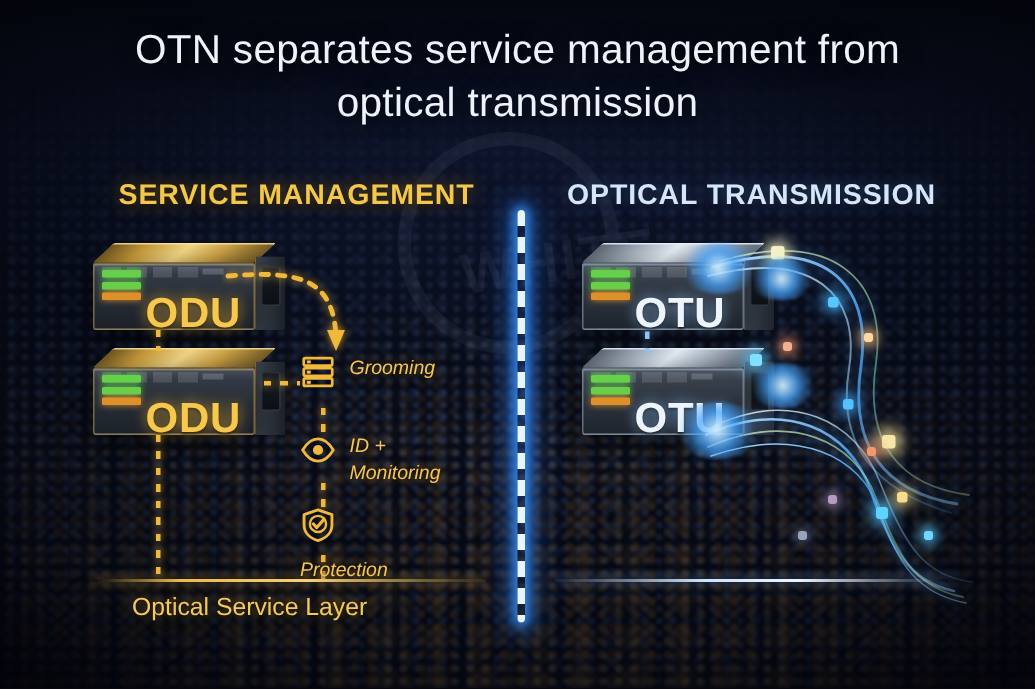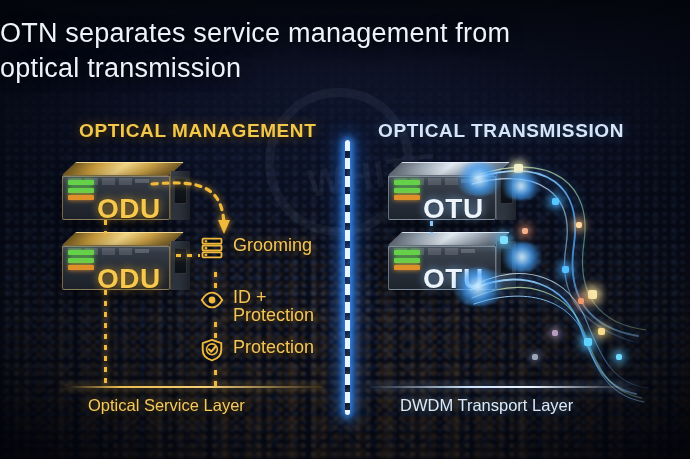--- a/index.html
+++ b/index.html
@@ -56,21 +56,21 @@
     position:absolute;left:10px;top:0;width:148px;height:148px;border-radius:50%;
     border:9px solid #cfe0ff;
   }
   .watermark .wm-text{
     position:absolute;left:52px;top:66px;color:#dbe7ff;font-size:38px;font-weight:700;
     letter-spacing:2px;transform:rotate(-8deg);white-space:nowrap;
   }
 
   
   .title{
-    position:absolute;left:0;right:0;top:16px;text-align:left;
+    position:absolute;left:0;right:0;top:16px;text-align:center;
     color:#eef3fb;font-size:27px;line-height:35px;font-weight:400;
     letter-spacing:.2px;text-shadow:0 2px 14px rgba(0,0,0,.85);
   }
 
   
   .col-head{position:absolute;font-size:19px;font-weight:700;letter-spacing:.6px;white-space:nowrap;}
   .col-head.left{left:79px;top:120px;color:#f2c74a;text-shadow:0 0 12px rgba(224,164,40,.5),0 2px 6px rgba(0,0,0,.8);}
   .col-head.right{left:378px;top:120px;color:#d5e6fb;text-shadow:0 0 12px rgba(120,175,255,.45),0 2px 6px rgba(0,0,0,.8);}
 
   
@@ -134,22 +134,22 @@
   .led{height:5px;margin-bottom:2.5px;border-radius:1px;}
   .led.g{background:#65d14a;box-shadow:0 0 5px rgba(110,225,80,.9);}
   .led.o{background:#e09028;box-shadow:0 0 5px rgba(235,150,50,.9);}
   .slots{position:absolute;left:5px;top:2px;width:66px;height:7px;
     background:repeating-linear-gradient(to right, rgba(255,255,255,.13) 0 13px, transparent 13px 17px);}
   .minitag{position:absolute;right:20px;top:3px;width:14px;height:4px;background:rgba(255,255,255,.18);}
 
   
   .feature{position:absolute;display:flex;align-items:flex-start;gap:9px;}
   .feat-icon{width:24px;height:24px;flex:0 0 24px;}
-  .feat-label{color:#f4c65a;font-size:18px;line-height:18px;font-weight:400;
-    text-shadow:0 0 9px rgba(225,160,40,.5),0 1px 3px rgba(0,0,0,.85);white-space:pre-line;}
+  .feat-label{color:#f4c65a;font-size:13px;line-height:18px;font-weight:400;
+    text-shadow:0 0 9px rgba(225,160,40,.5),0 1px 3px rgba(0,0,0,.85);white-space:pre-line;font-style:italic;}
 
   
   .gold-dot-v{
     position:absolute;width:3px;
     background:repeating-linear-gradient(to bottom,#f0b93c 0 5px, transparent 5px 11px);
     filter:drop-shadow(0 0 3px rgba(240,180,50,.8));
   }
   .blue-dot-v{
     position:absolute;width:3px;
     background:repeating-linear-gradient(to bottom,#8fc4f5 0 5px, transparent 5px 11px);
@@ -194,21 +194,21 @@
   <div class="watermark">
     <div class="ring"></div>
     <div class="wm-text">WHITE</div>
   </div>
 
   <div class="title">
     <div>OTN separates service management from</div>
     <div>optical transmission</div>
   </div>
 
-  <div class="col-head left">OPTICAL MANAGEMENT</div>
+  <div class="col-head left">SERVICE MANAGEMENT</div>
   <div class="col-head right">OPTICAL TRANSMISSION</div>
 
   <div class="divider-glow"></div>
   <div class="divider"></div>
 
   <div class="device odu" style="left:62px;top:162px;">
     <div class="dev-top"></div>
     <div class="dev-side"></div>
     <div class="dev-front">
       <div class="slots"></div>
@@ -268,24 +268,24 @@
     </svg>
     <div class="feat-label">Grooming</div>
   </div>
 
   <div class="feature" style="left:200px;top:288px;">
     <svg class="feat-icon" viewBox="0 0 24 24">
       <path d="M1.8,12 C5,6.6 9,4.6 12,4.6 C15,4.6 19,6.6 22.2,12 C19,17.4 15,19.4 12,19.4 C9,19.4 5,17.4 1.8,12 Z" fill="none" stroke="#f0b93c" stroke-width="1.9"></path>
       <circle cx="12" cy="12" r="3.4" fill="#f0b93c"></circle>
     </svg>
     <div class="feat-label">ID +
-Protection</div>
-  </div>
-
-  <div class="feature" style="left:200px;top:338px;">
+Monitoring</div>
+  </div>
+
+  <div class="feature" style="left:200px;top:338px;flex-direction:column;">
     <svg class="feat-icon" viewBox="0 0 24 24">
       <path d="M12,1.9 L21.3,5.1 L21.3,12 C21.3,17.2 17.3,20.8 12,22.4 C6.7,20.8 2.7,17.2 2.7,12 L2.7,5.1 Z" fill="none" stroke="#f0b93c" stroke-width="1.9" stroke-linejoin="round"></path>
       <circle cx="12" cy="11.3" r="5.4" fill="none" stroke="#f0b93c" stroke-width="1.6"></circle>
       <path d="M8.9,11.3 L11.2,13.7 L15.4,8.8" fill="none" stroke="#f0b93c" stroke-width="2.1" stroke-linecap="round" stroke-linejoin="round"></path>
     </svg>
     <div class="feat-label">Protection</div>
   </div>
 
   <div class="device otu" style="left:388px;top:162px;">
     <div class="dev-top"></div>
@@ -371,15 +371,14 @@
     <div class="beam" style="left:-22px;top:128px;width:60px;height:38px;"></div>
   </div>
 
   <div class="beam" style="left:498px;top:172px;width:46px;height:28px;"></div>
   <div class="beam" style="left:498px;top:242px;width:48px;height:30px;"></div>
 
   <div class="rule gold" style="left:62px;top:386px;width:262px;"></div>
   <div class="layer-cap gold" style="left:88px;top:396px;text-align:right;">Optical Service Layer</div>
 
   <div class="rule blue" style="left:370px;top:386px;width:262px;"></div>
-  <div class="layer-cap blue" style="left:400px;top:396px;">DWDM Transport Layer</div>
 
 </div>
 
 </body></html>

